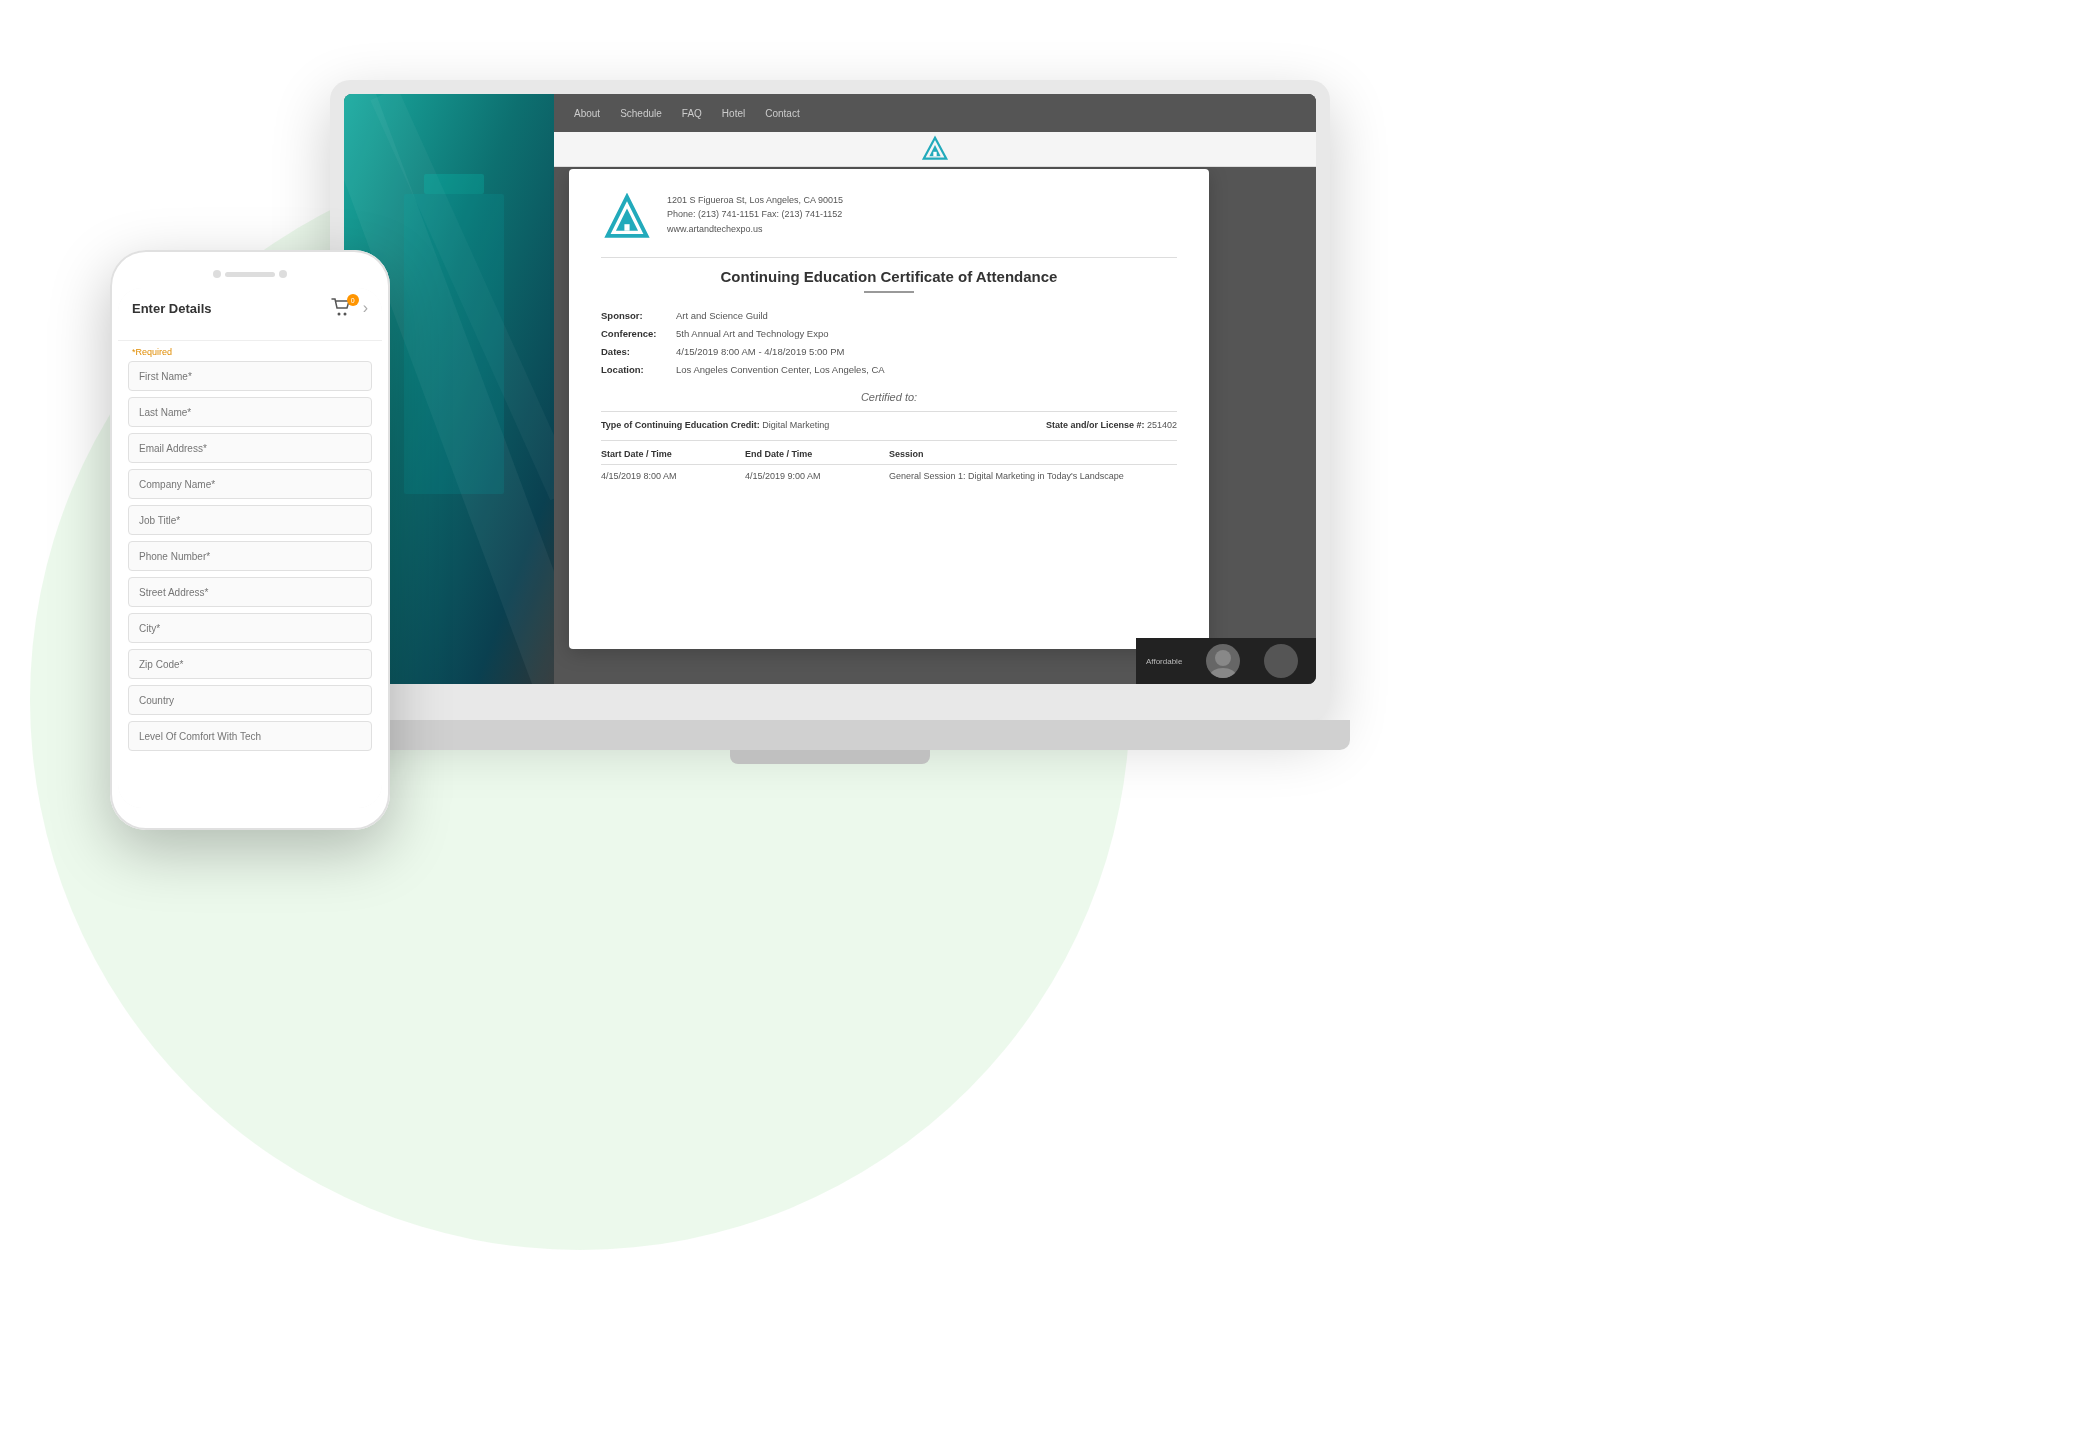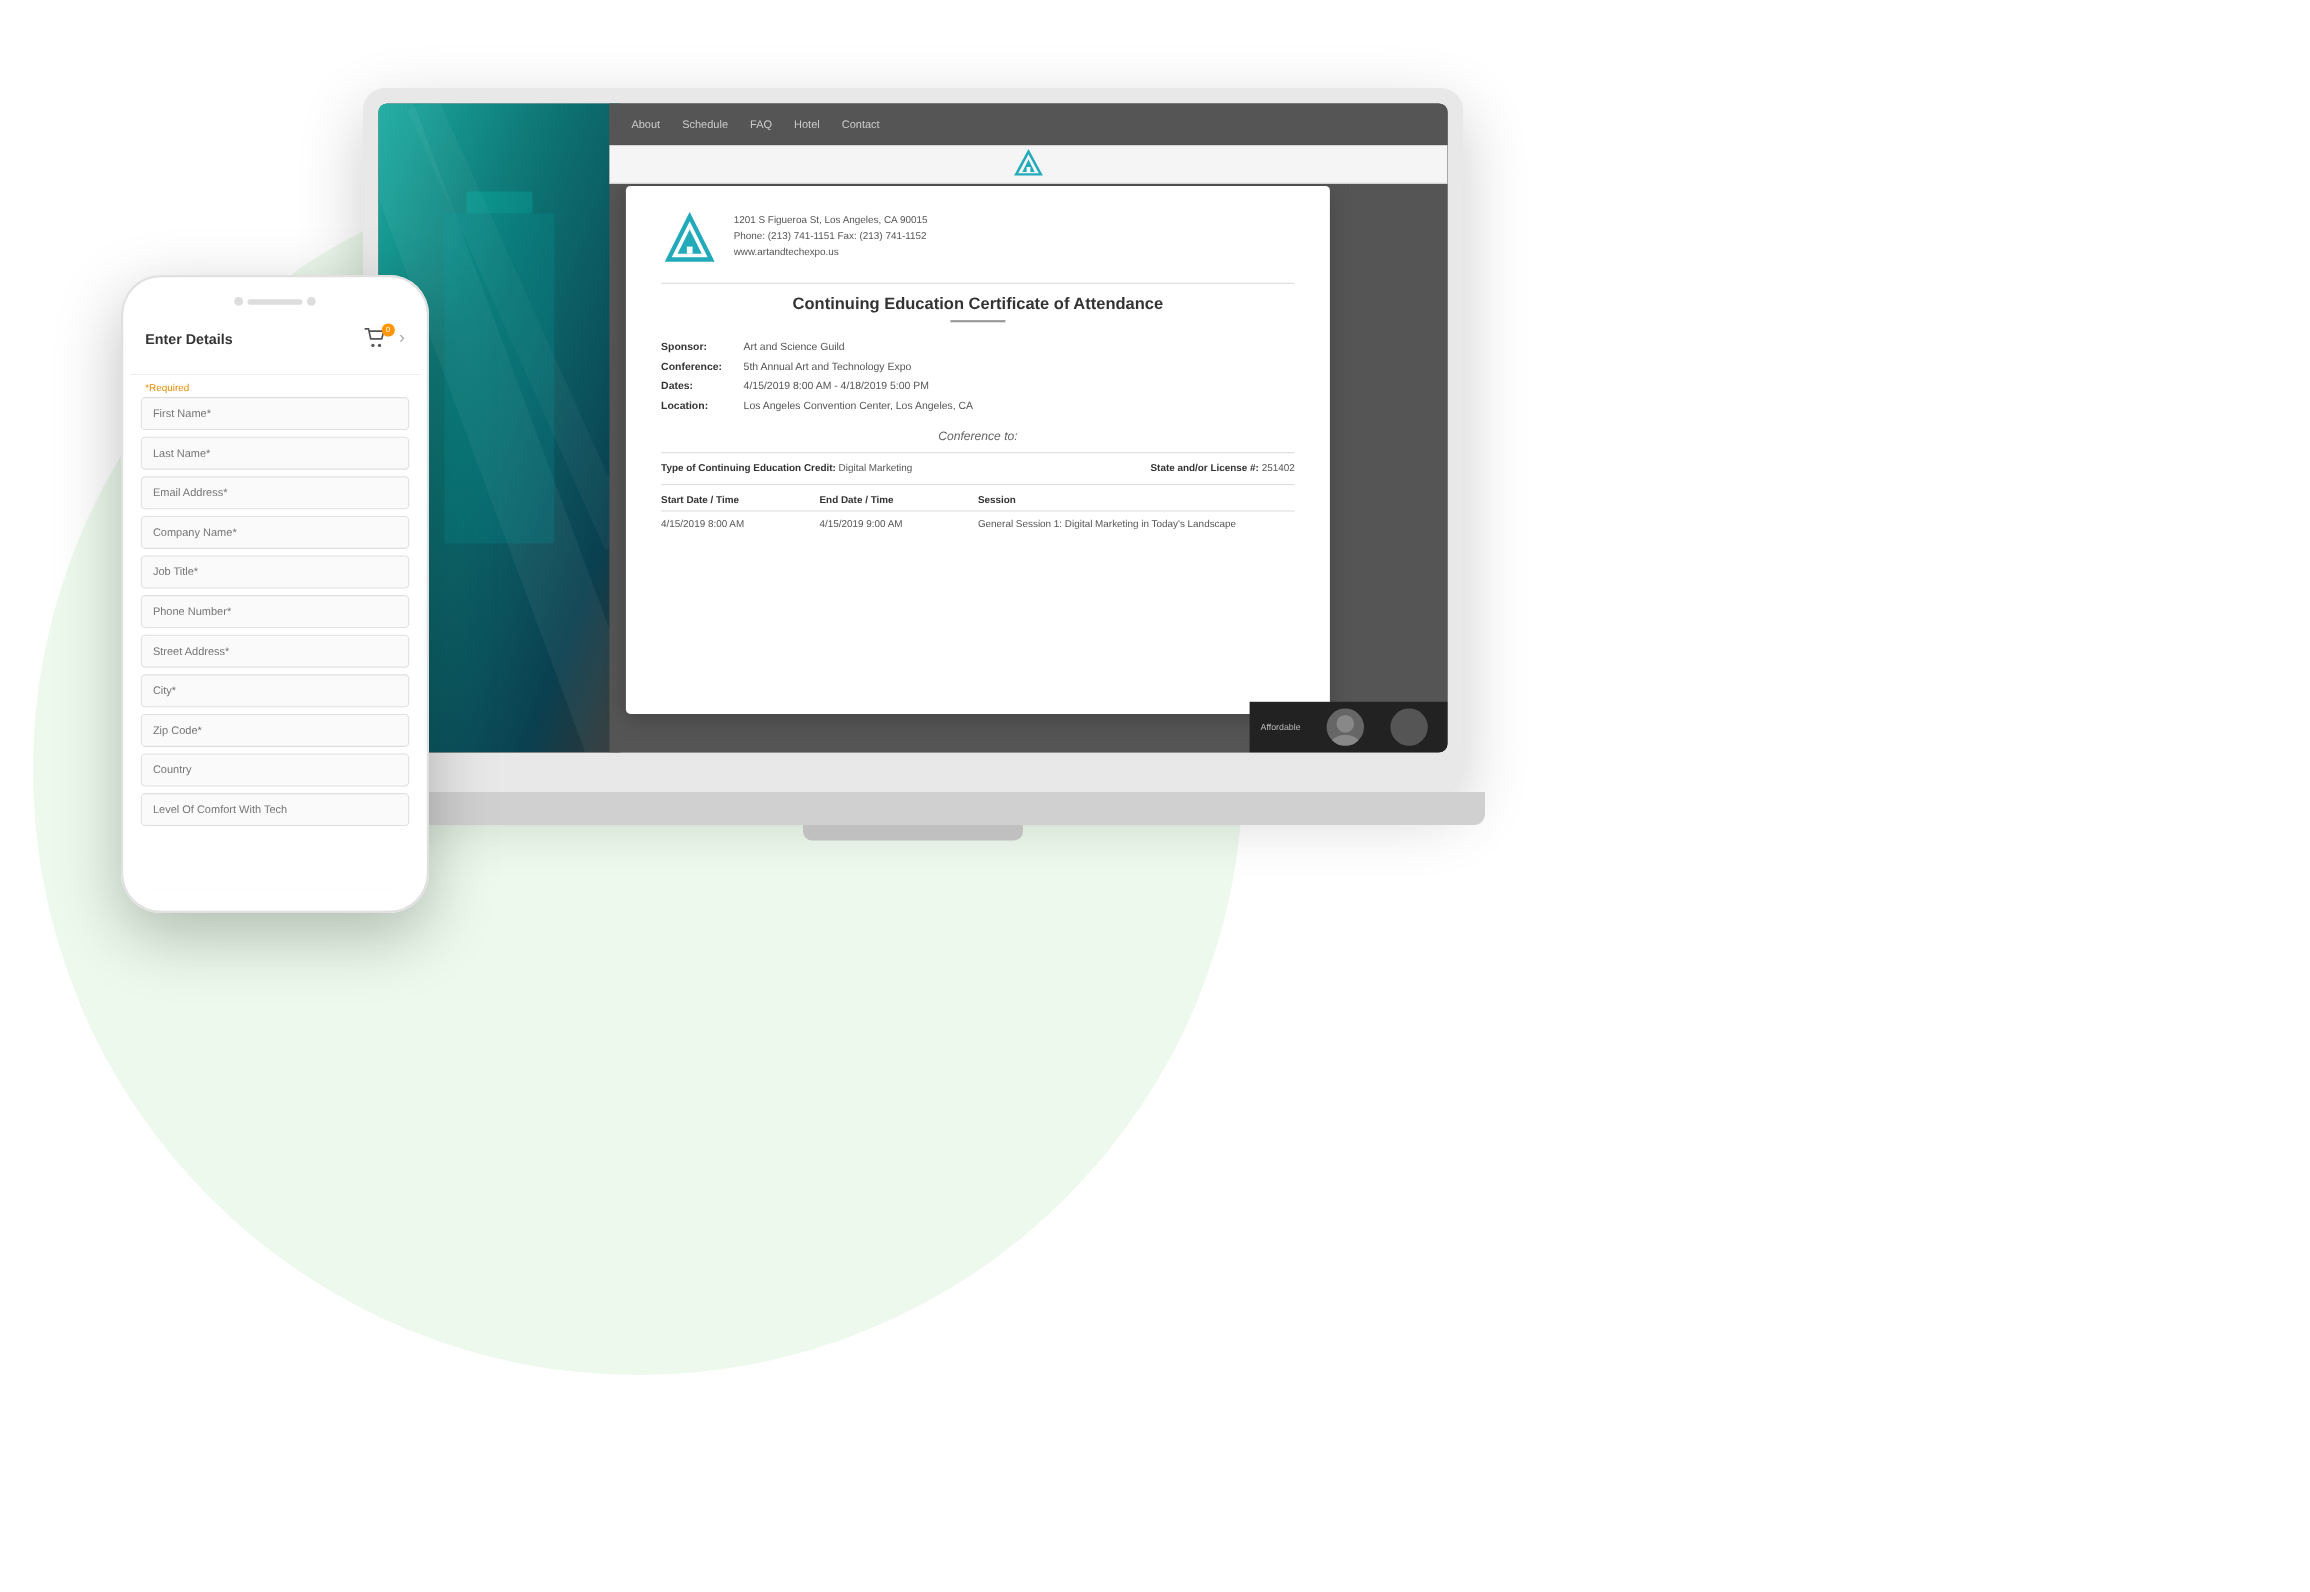--- a/index.html
+++ b/index.html
@@ -340,21 +340,21 @@
           <div style="text-align:center; font-size:15px; font-weight:600; color:#333; margin: 10px 0 6px;">Continuing Education Certificate of Attendance</div>
           <div style="width:50px; height:2px; background:#999; margin:0 auto 14px;"></div>
 
           <div style="font-size:9.5px; color:#555; line-height:1.9; margin-bottom:12px;">
             <div><span style="font-weight:600; color:#333; display:inline-block; width:75px;">Sponsor:</span><span>Art and Science Guild</span></div>
             <div><span style="font-weight:600; color:#333; display:inline-block; width:75px;">Conference:</span><span>5th Annual Art and Technology Expo</span></div>
             <div><span style="font-weight:600; color:#333; display:inline-block; width:75px;">Dates:</span><span>4/15/2019  8:00 AM - 4/18/2019 5:00 PM</span></div>
             <div><span style="font-weight:600; color:#333; display:inline-block; width:75px;">Location:</span><span>Los Angeles Convention Center, Los Angeles, CA</span></div>
           </div>
 
-          <div style="text-align:center; font-style:italic; font-size:11px; color:#666; margin-bottom:4px;">Conference to:</div>
+          <div style="text-align:center; font-style:italic; font-size:11px; color:#666; margin-bottom:4px;">Certified to:</div>
 
           <hr style="border:none; border-top:1px solid #ddd; margin:8px 0;">
 
           <div style="display:flex; justify-content:space-between; font-size:9px; color:#555; margin-bottom:10px;">
             <div><span style="font-weight:600; color:#333;">Type of Continuing Education Credit:</span>  <span>Digital Marketing</span></div>
             <div><span style="font-weight:600; color:#333;">State and/or License #:</span>  <span>251402</span></div>
           </div>
 
           <hr style="border:none; border-top:1px solid #ddd; margin:8px 0;">
 

